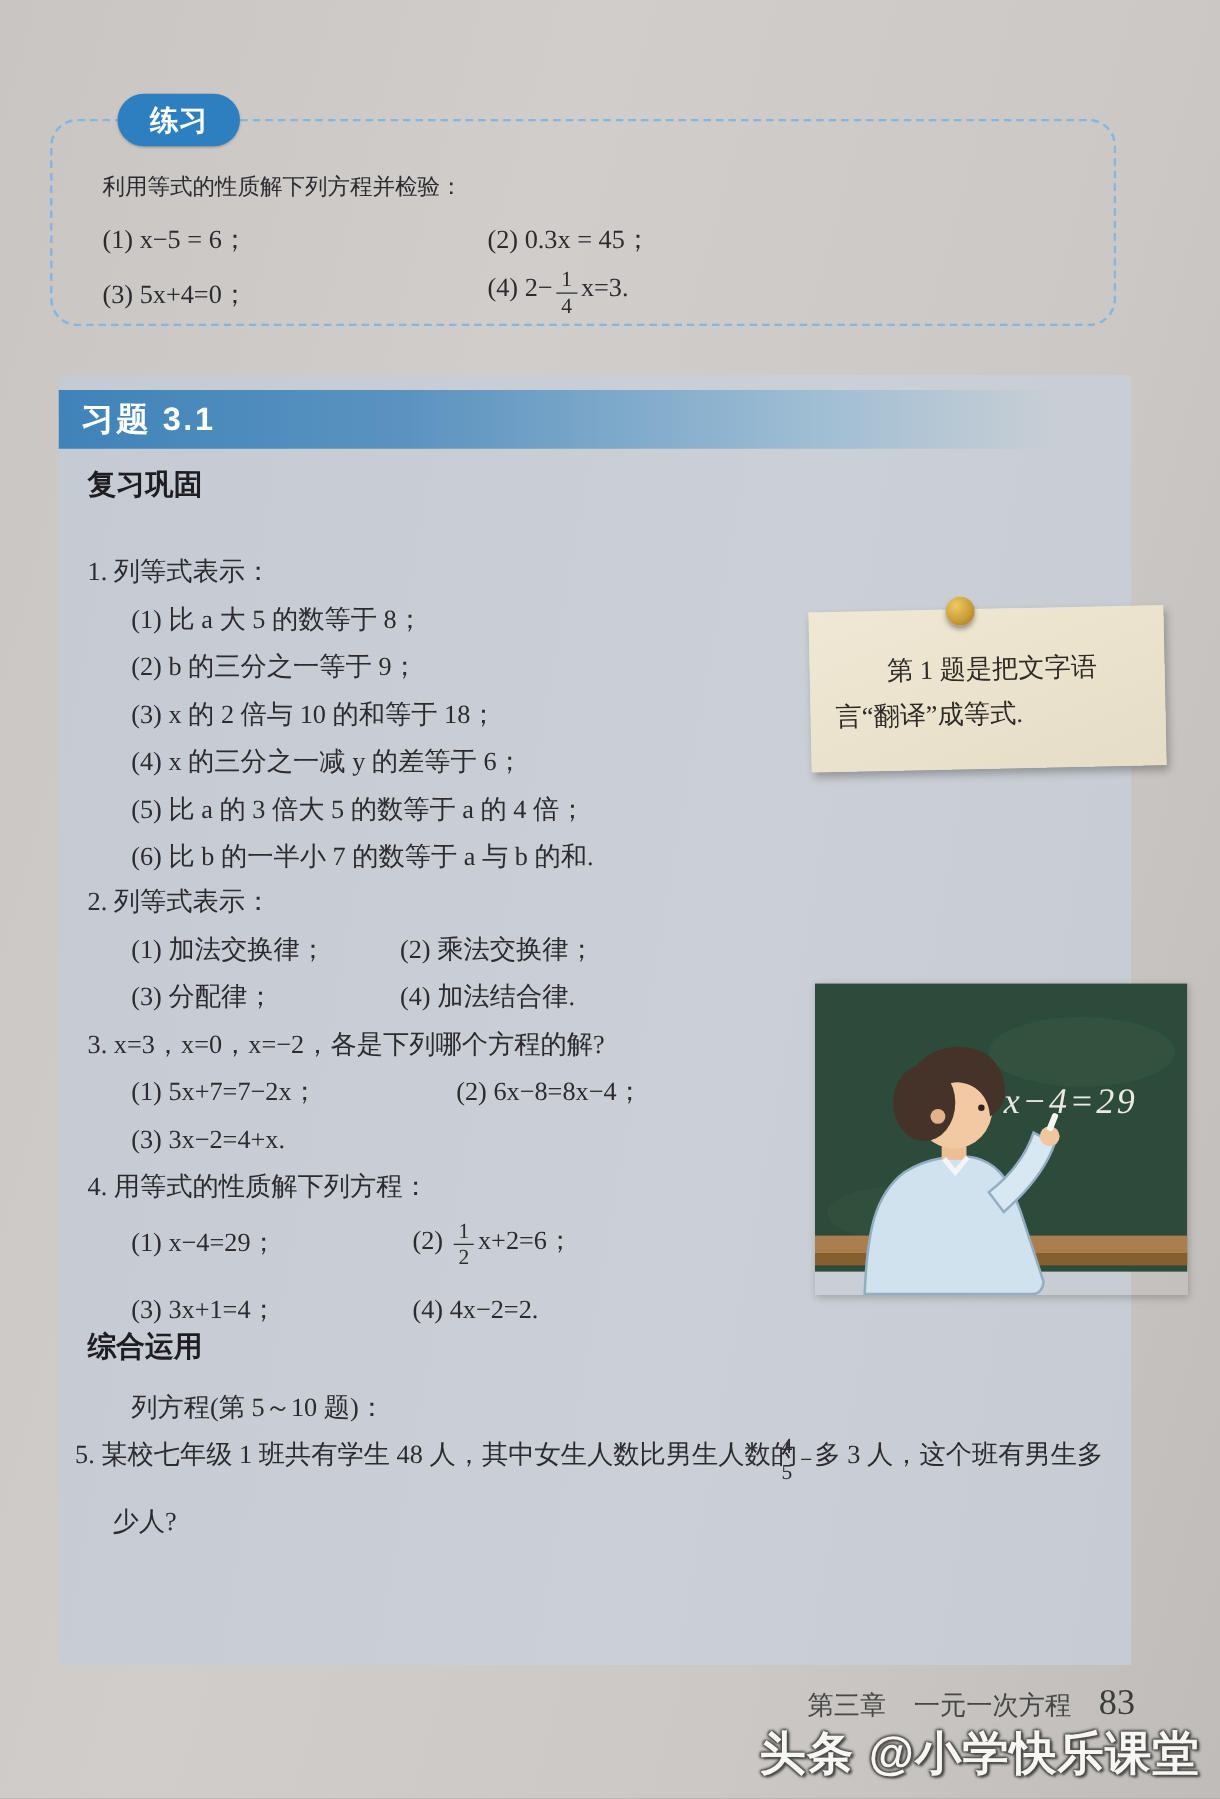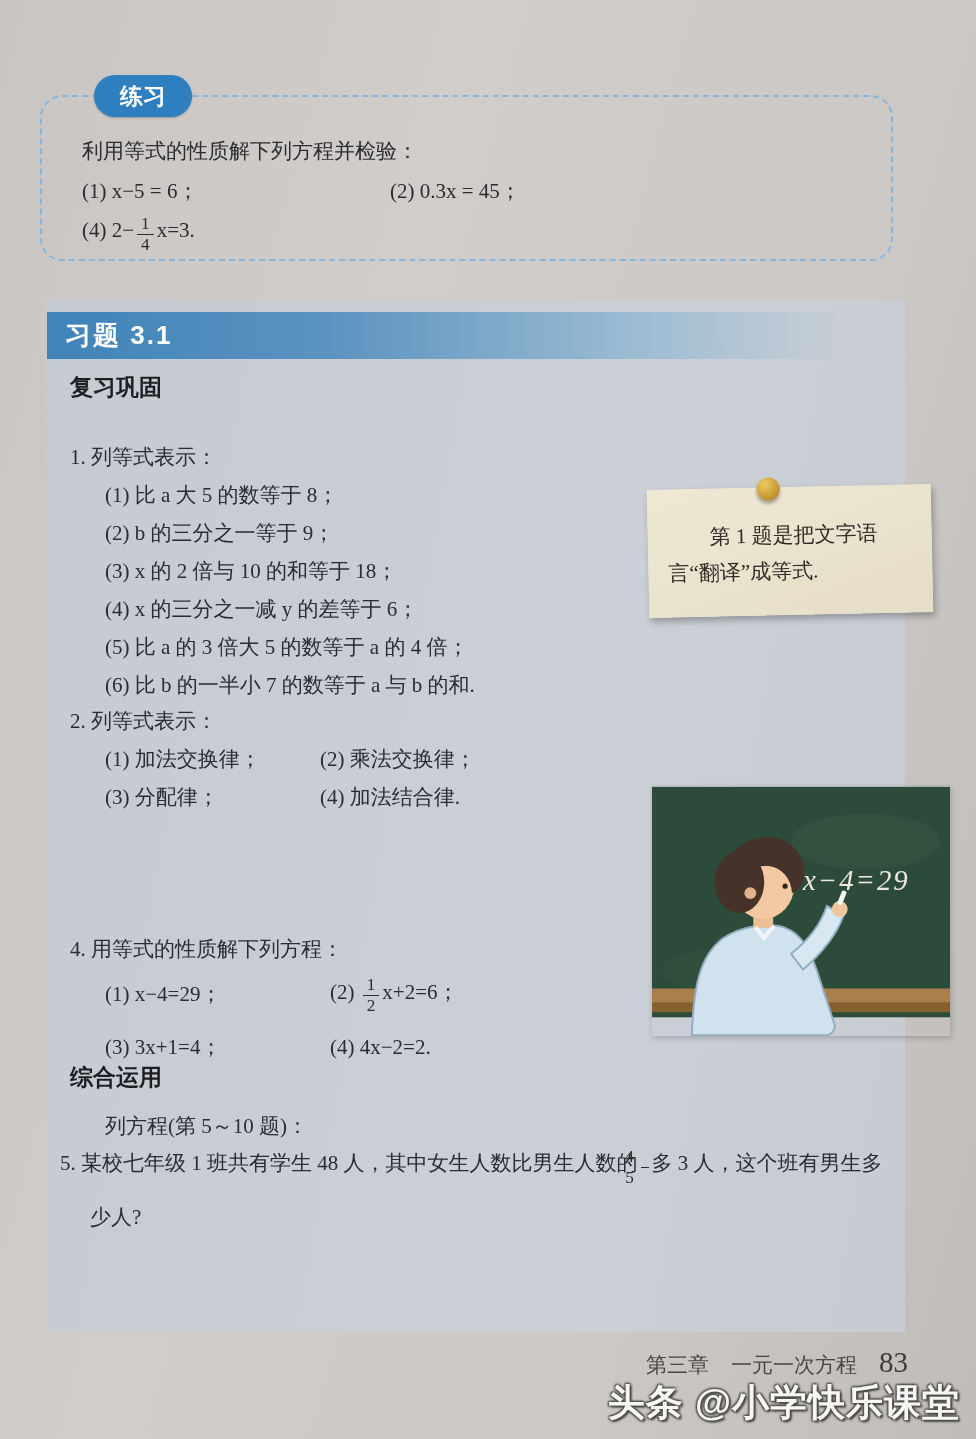--- a/index.html
+++ b/index.html
@@ -15,21 +15,21 @@
     position:absolute; left:40px; top:95px; width:853px; height:166px;
     border:2px dashed #86b5de; border-radius:22px;
   }
   .practice-badge {
     position:absolute; left:52px; top:-22px; width:98px; height:42px;
     background:#2e7fc0; border-radius:21px; color:#fff;
     font-family:"Liberation Sans",sans-serif; font-weight:bold; font-size:23px;
     display:flex; align-items:center; justify-content:center;
     box-shadow:0 1px 2px rgba(0,0,0,.25);
   }
-  .p-intro { position:absolute; left:40px; top:40px; font-size:21px; }
+  .p-intro { position:absolute; left:40px; top:40px; font-size:18px; }
   .p-row1 { position:absolute; left:40px; top:80px; width:780px; display:flex; font-size:21px; }
   .p-row2 { position:absolute; left:40px; top:118px; width:780px; display:flex; font-size:21px; align-items:center; }
   .p-col1 { width:308px; }
 
   
   .content-area {
     position:absolute; left:47px; top:300px; width:858px; height:1032px;
     background:linear-gradient(100deg,#c5cbd2 0%,#cbd0d6 60%,#c6ccd2 100%);
   }
   .section-header {
@@ -95,20 +95,21 @@
 <div class="page">
 
   <div class="practice-box">
     <div class="practice-badge">练习</div>
     <p class="p-intro">利用等式的性质解下列方程并检验：</p>
     <div class="p-row1">
       <span class="p-col1">(1) x−5 = 6；</span>
       <span>(2) 0.3x = 45；</span>
     </div>
     <div class="p-row2">
+      <span class="p-col1">(3) 5x+4=0；</span>
       <span>
         <span>(4) 2−</span><span class="frac"><span class="num">1</span><span class="den">4</span></span><span>x=3.</span>
       </span>
     </div>
   </div>
 
   <div class="content-area">
     <div class="section-header">
       <span>习题 3.1</span>
     </div>
@@ -130,20 +131,28 @@
       <div class="q-sub row2">
         <span class="q2col1">(1) 加法交换律；</span>
         <span>(2) 乘法交换律；</span>
       </div>
       <div class="q-sub row2">
         <span class="q2col1">(3) 分配律；</span>
         <span>(4) 加法结合律.</span>
       </div>
     </div>
 
+    <div class="q-block" style="left:23px; top:516px; width:600px;">
+      <div>3. x=3，x=0，x=−2，各是下列哪个方程的解?</div>
+      <div class="q-sub row2">
+        <span class="q3col1">(1) 5x+7=7−2x；</span>
+        <span>(2) 6x−8=8x−4；</span>
+      </div>
+      <div class="q-sub">(3) 3x−2=4+x.</div>
+    </div>
 
     <div class="q-block" style="left:23px; top:630px; width:580px;">
       <div>4. 用等式的性质解下列方程：</div>
       <div class="q-sub row2 fr-row">
         <span class="q4col1">(1) x−4=29；</span>
         <span>
           <span>(2) </span><span class="frac"><span class="num">1</span><span class="den">2</span></span><span>x+2=6；</span>
         </span>
       </div>
       <div class="q-sub row2" style="margin-top:8px;">

